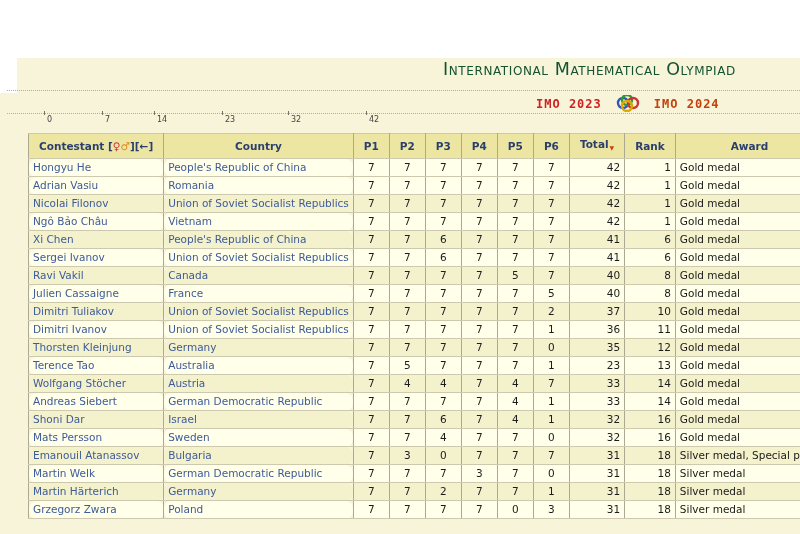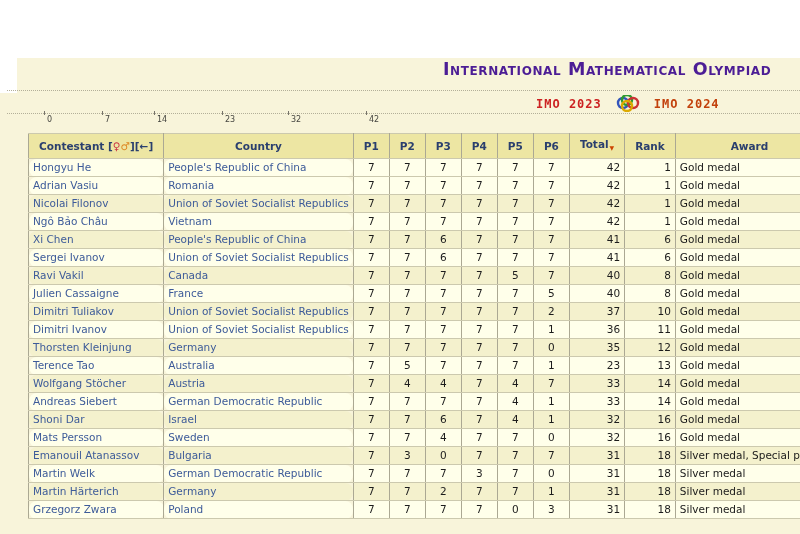--- a/index.html
+++ b/index.html
@@ -2,22 +2,22 @@
 <html><head>
 <meta charset="utf-8">
 <style>
   html,body{margin:0;padding:0;background:#ffffff;}
   .screen{position:relative;width:800px;height:534px;overflow:hidden;
           font-family:"DejaVu Sans","Liberation Sans",sans-serif;background:#ffffff;}
   .content{position:absolute;left:0;top:58px;width:800px;height:476px;background:#f8f4da;}
   .white-notch{position:absolute;left:0;top:0;width:17px;height:35px;background:#ffffff;}
   .title{position:absolute;left:443px;top:1px;margin:0;white-space:nowrap;
          font-family:"DejaVu Sans","Liberation Sans",sans-serif;
-         font-weight:bold;font-size:17.5px;letter-spacing:0.6px;
-         font-variant:small-caps;color:#4c1d95;}
+         font-weight:normal;font-size:17.5px;letter-spacing:0.6px;
+         font-variant:small-caps;color:#14532d;}
   .dotline{position:absolute;left:7px;width:793px;border-top:1px dotted #b3af99;height:0;}
   .dot1{top:32px;}
   .dot2{top:55px;}
   .yearnav{position:absolute;left:536px;top:37px;display:flex;align-items:center;gap:12px;
            font-family:"DejaVu Sans Mono","Liberation Mono",monospace;
            font-weight:bold;font-size:12px;letter-spacing:1px;white-space:nowrap;justify-content:center;}
   .yearnav a{text-decoration:none;cursor:pointer;}
   .prev{color:#cc2222;}
   .next{color:#c2410c;}
   .logo svg{display:block;}

